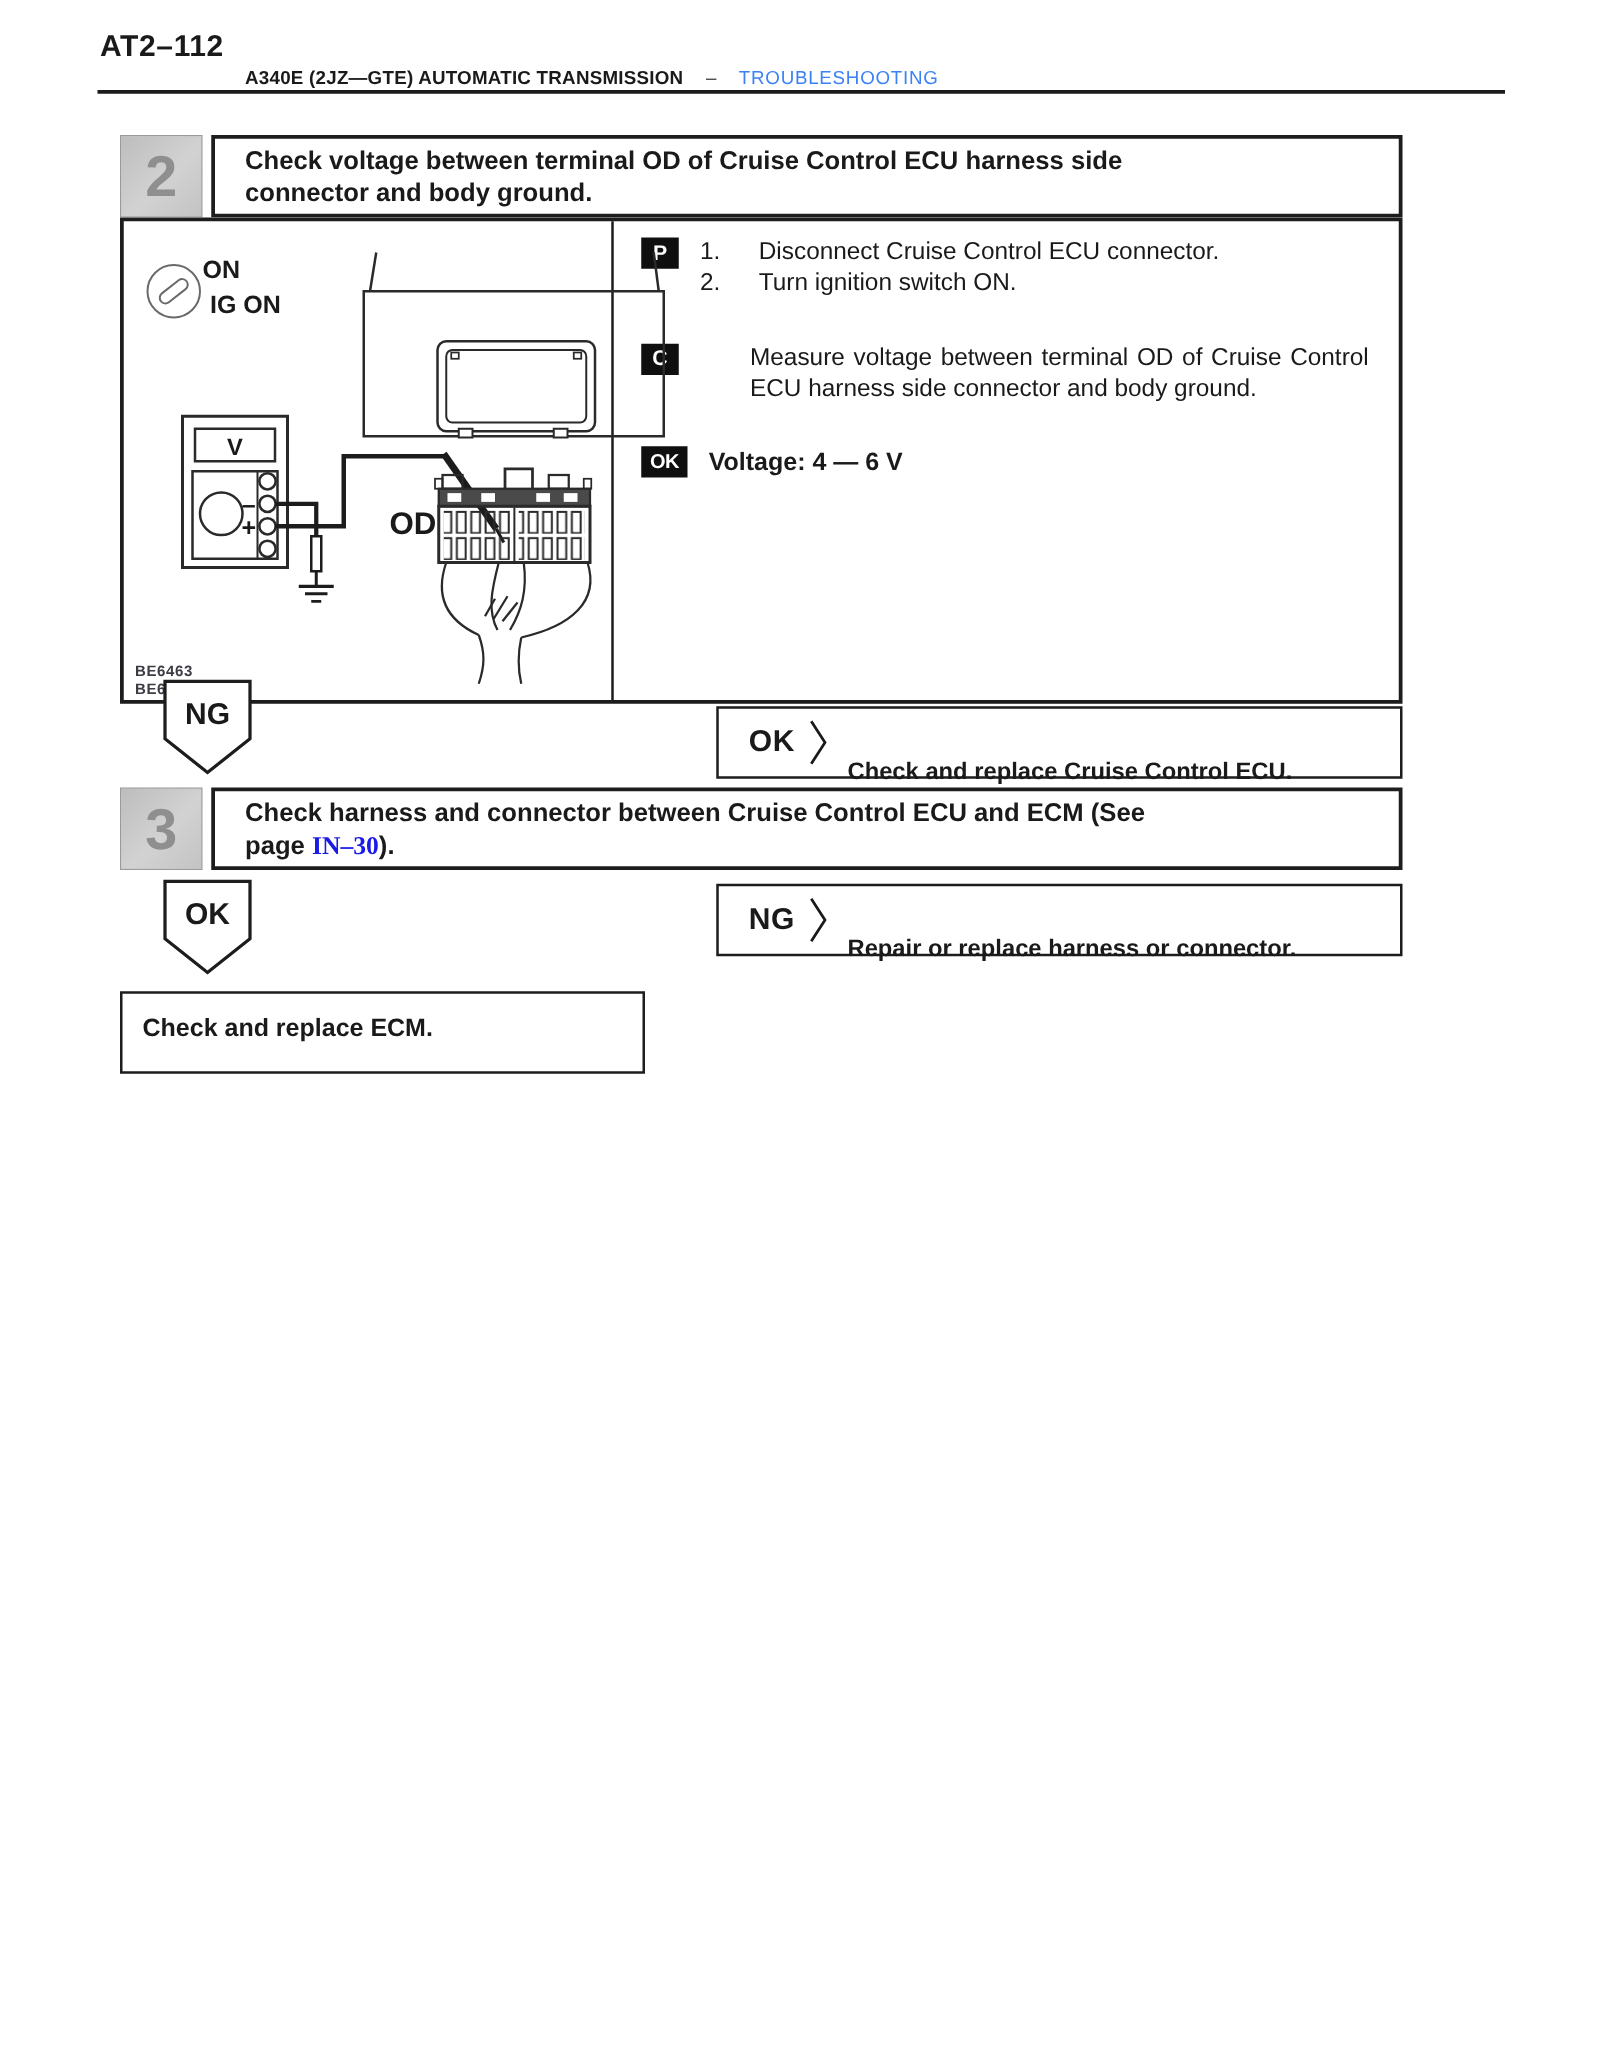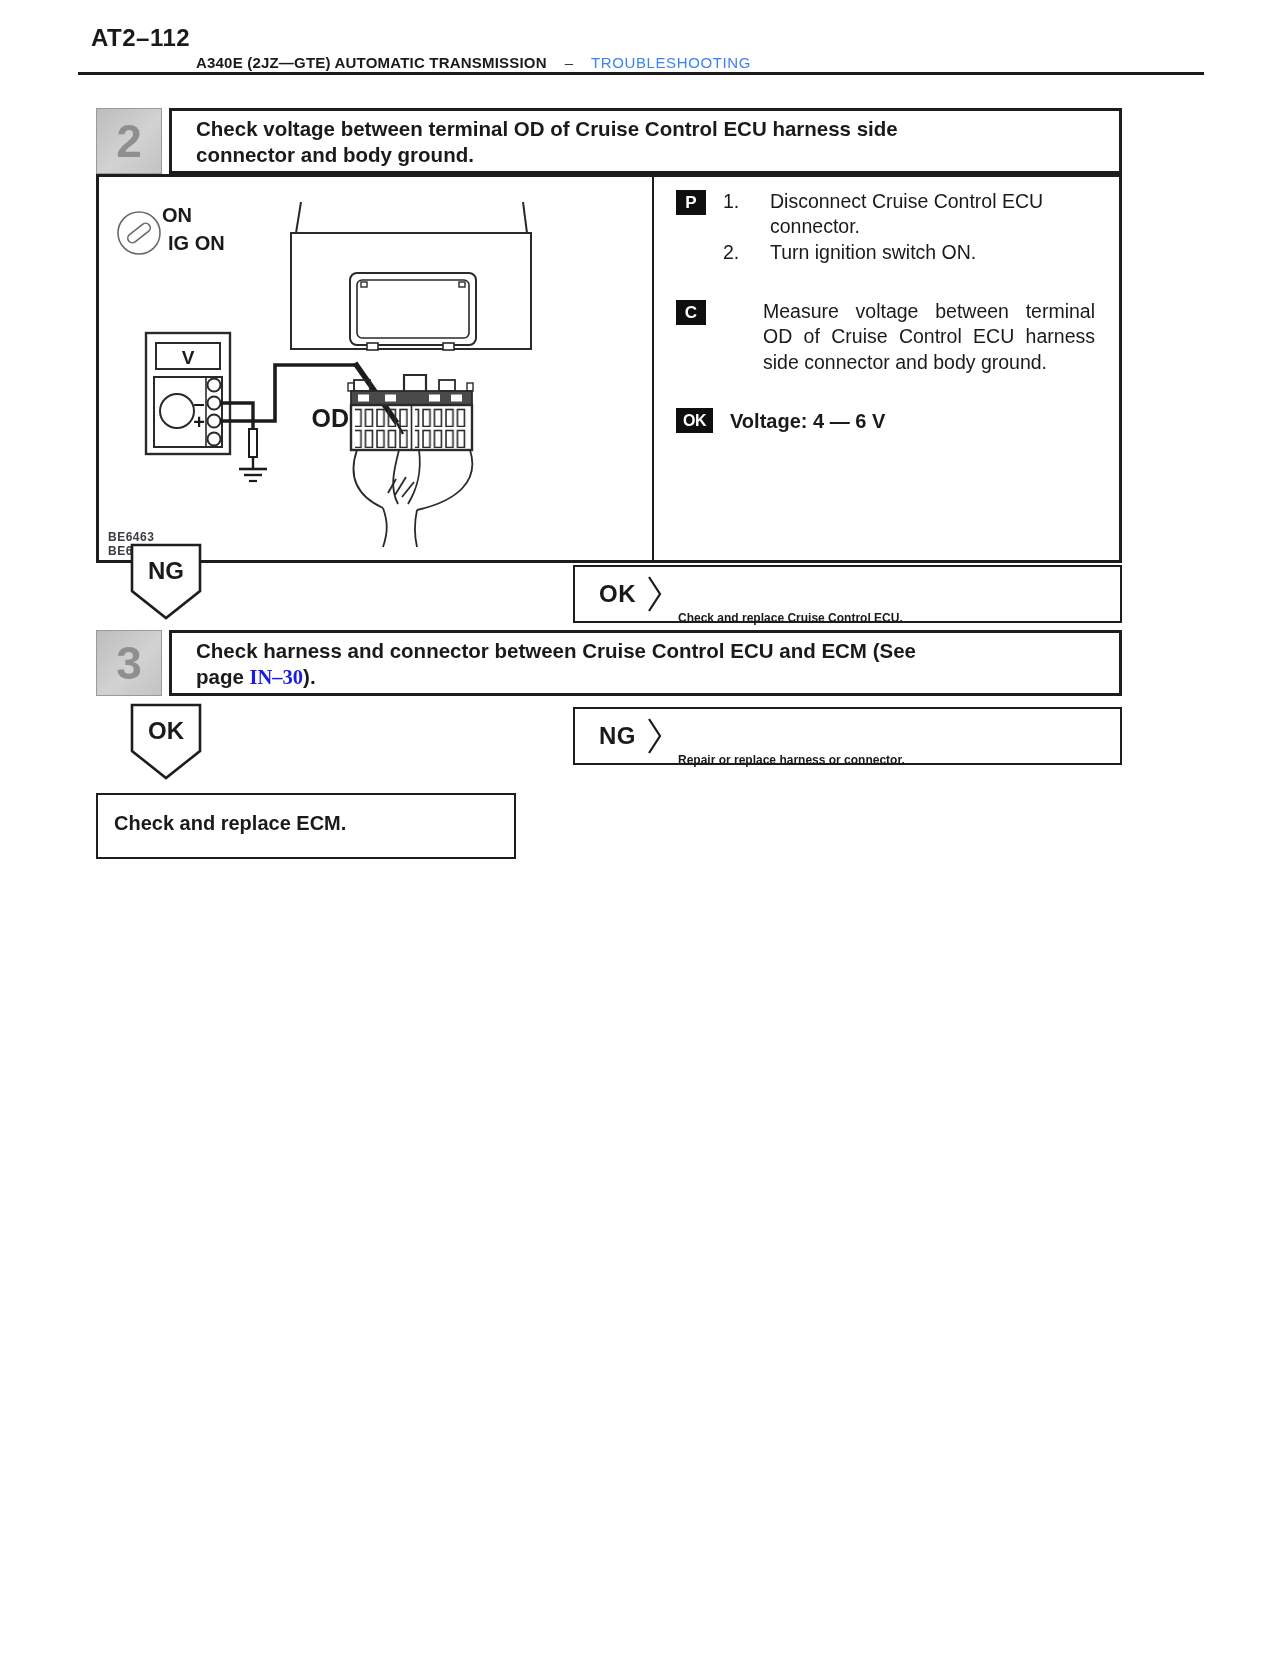--- a/index.html
+++ b/index.html
@@ -1,21 +1,21 @@
 <!DOCTYPE html>
 <html><head>
 <meta charset="utf-8">
 <style>
   html,body { margin:0; padding:0; background:#e8e8e8; }
   .page {
     position:relative; width:1280px; height:1656px; background:#ffffff;
     font-family:"Liberation Sans", sans-serif; color:#1a1a1a; overflow:hidden;
   }
   
-  .page-code { position:absolute; left:80px; top:24px; font-size:24px; font-weight:bold; letter-spacing:0.5px;margin-left:11px; }
+  .page-code { position:absolute; left:80px; top:24px; font-size:24px; font-weight:bold; letter-spacing:0.5px; }
   .subhead { position:absolute; left:196px; top:54px; font-size:15px; white-space:nowrap; }
   .subhead .bold { font-weight:bold; letter-spacing:0.2px; }
   .subhead .dash { margin:0 18px; color:#3a3a3a; }
   .subhead .light { color:#3b82f6; letter-spacing:0.6px; }
   .head-rule { position:absolute; left:78px; top:72px; width:1126px; border-top:3px solid #1b1b1b; }
 
   
   .step-header { position:absolute; left:96px; width:1026px; height:66px; display:flex; }
   .step-badge {
     width:66px; background:linear-gradient(135deg,#bdbdbd,#d2d2d2 55%,#c3c3c3);
@@ -27,21 +27,21 @@
     flex:1; border:3px solid #1d1d1d; box-sizing:border-box; background:#fff;
     padding:5px 24px; font-size:20.5px; font-weight:bold; line-height:1.28;
   }
   .link { color:#1a1ae6;font-family:Liberation Serif, serif; }
 
   
   .step2-body {
     position:absolute; left:96px; top:174px; width:1026px; height:389px;
     border:3px solid #1d1d1d; box-sizing:border-box; display:flex; background:#fff;
   }
-  .diagram-pane { width:555px; border-right:2px solid #1d1d1d; box-sizing:border-box; position:relative; }
+  .diagram-pane { width:392px; border-right:2px solid #1d1d1d; box-sizing:border-box; position:relative; }
   .info-pane { flex:1; padding:12px 24px 0 22px; }
   .info-row { display:flex; margin-bottom:24px; }
   .ibadge {
     flex:0 0 auto; background:#0f0f0f; color:#ffffff; font-weight:bold; font-size:17px;
     width:30px; height:25px; display:flex; align-items:center; justify-content:center;
     margin-right:17px; margin-top:1px;
   }
   .ibadge.okb { width:37px; font-size:16px; letter-spacing:-0.5px; }
   .itext { font-size:19.5px; line-height:1.3; }
   .p-item { display:flex; }
@@ -54,21 +54,21 @@
   
   .pentagon { position:absolute; width:72px; height:78px; }
   .pentagon svg { display:block; }
   .result-box {
     position:absolute; left:573px; width:549px; height:58px;
     border:2.5px solid #1d1d1d; box-sizing:border-box; background:#fff;
     display:flex; align-items:center; padding-left:24px;
   }
   .result-label { font-size:24px; font-weight:bold; letter-spacing:0.5px; }
   .chev { margin:0 16px 0 12px; }
-  .result-text { font-size:12px; font-weight:bold;margin-top:47px; }
+  .result-text { font-size:19px; font-weight:bold;margin-top:47px; }
 
   
   .final-box {
     position:absolute; left:96px; top:793px; width:420px; height:66px;
     border:2.5px solid #1d1d1d; box-sizing:border-box; background:#fff;
     padding:17px 16px; font-size:20px; font-weight:bold;
   }
 
   
   .dia { position:absolute; left:0; top:0; }

